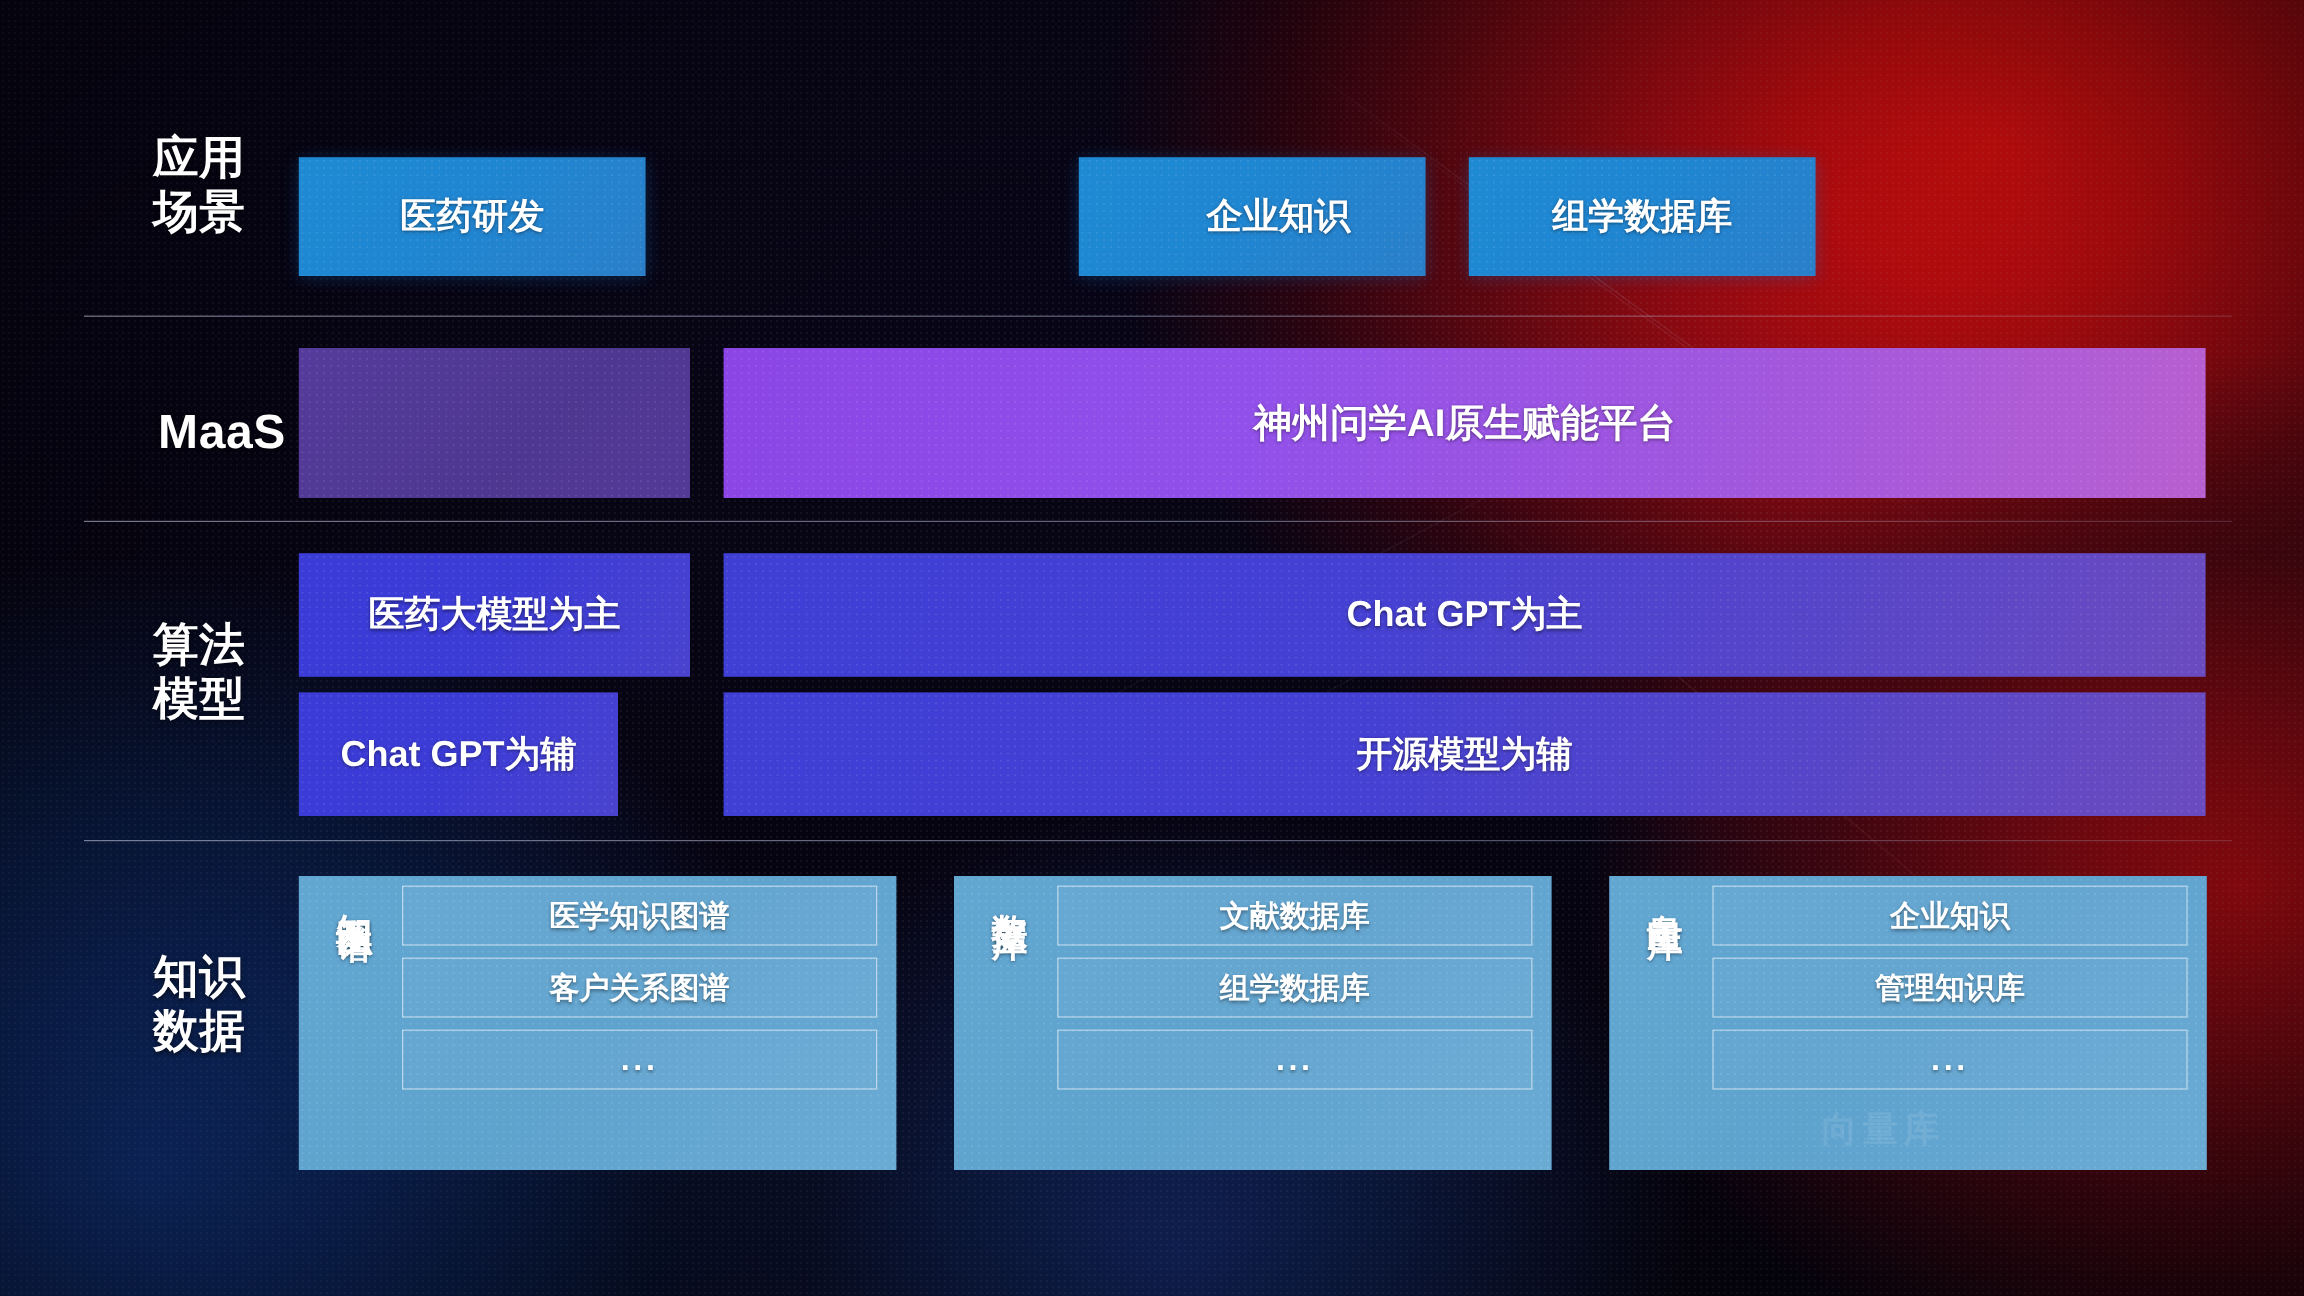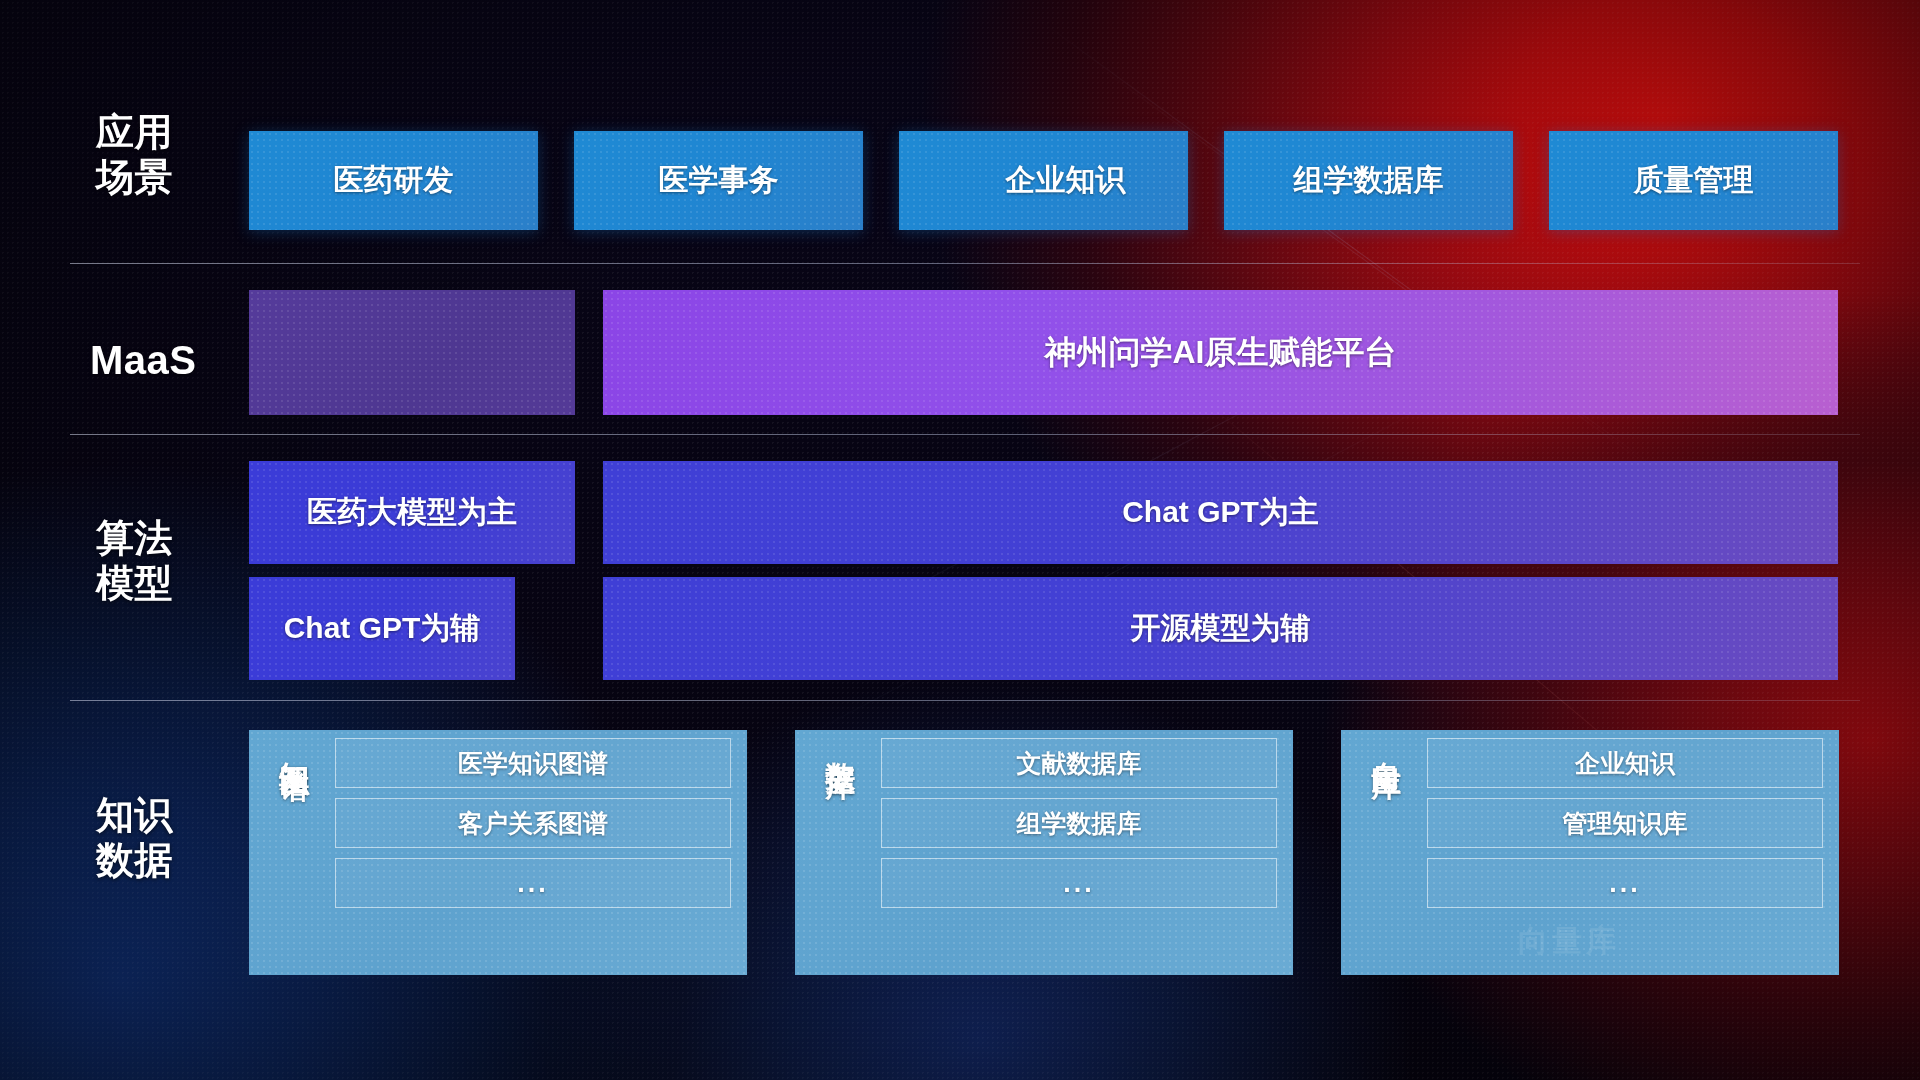--- a/index.html
+++ b/index.html
@@ -46,21 +46,21 @@
     background-image:radial-gradient(rgba(255,255,255,.055) 1px,transparent 1px);
     background-size:5px 5px;mix-blend-mode:screen;}
 
   
   #stage{position:absolute;inset:0;}
   .rowline{position:absolute;left:70px;right:60px;height:1px;
     background:linear-gradient(90deg,rgba(210,215,235,.55),rgba(190,200,230,.45) 60%,rgba(190,200,230,.18));}
 
   .rowlabel{
     position:absolute;color:#ffffff;font-weight:bold;
-    letter-spacing:.5px;text-align:left;
+    letter-spacing:.5px;text-align:center;
     text-shadow:0 1px 4px rgba(0,0,0,.65);
     line-height:1.18;white-space:pre-line;
   }
   .rowlabel.cn{font-size:38px;}
   .rowlabel.en{font-size:40px;}
 
   .box{
     position:absolute;display:flex;align-items:center;justify-content:center;
     color:#ffffff;font-weight:bold;text-align:right;
     text-shadow:0 1px 3px rgba(0,0,0,.45);
@@ -144,35 +144,27 @@
   <div class="rowline" style="top:434px;"></div>
   <div class="rowline" style="top:700px;"></div>
 
   <div class="rowlabel cn" style="left:96px;top:110px;width:140px;">应用
 场景</div>
 
   <div class="box scene" style="left:249px;top:131px;width:289px;height:99px;">
     <div class="dotgrid"></div>
     <span>医药研发</span>
   </div>
-  <div class="box scene" style="left:574px;top:131px;width:289px;height:99px;">
-    <div class="dotgrid"></div>
-    <span>医学事务</span>
-  </div>
   <div class="box scene" style="left:899px;top:131px;width:289px;height:99px;padding-left:44px;">
     <div class="dotgrid"></div>
     <span>企业知识</span>
   </div>
   <div class="box scene" style="left:1224px;top:131px;width:289px;height:99px;">
     <div class="dotgrid"></div>
     <span>组学数据库</span>
-  </div>
-  <div class="box scene" style="left:1549px;top:131px;width:289px;height:99px;">
-    <div class="dotgrid"></div>
-    <span>质量管理</span>
   </div>
 
   <div class="rowlabel en" style="left:90px;top:337px;width:190px;">MaaS</div>
 
   <div class="box maas-left" style="left:249px;top:290px;width:326px;height:125px;">
     <div class="dotgrid"></div>
   </div>
   <div class="box maas-right" style="left:603px;top:290px;width:1235px;height:125px;">
     <div class="dotgrid"></div>
     <span>神州问学AI原生赋能平台</span>

